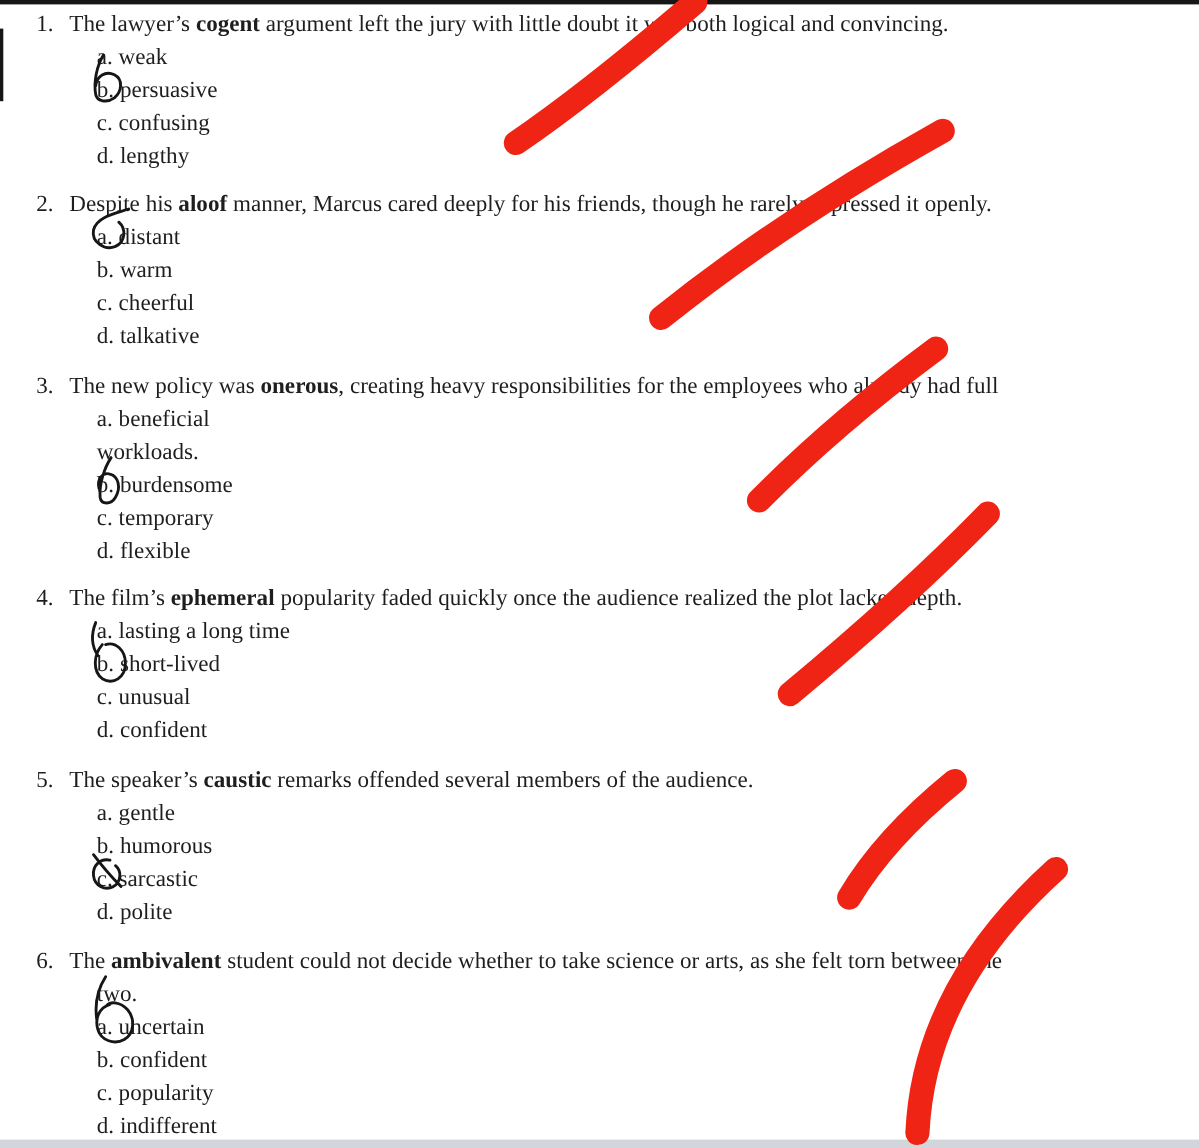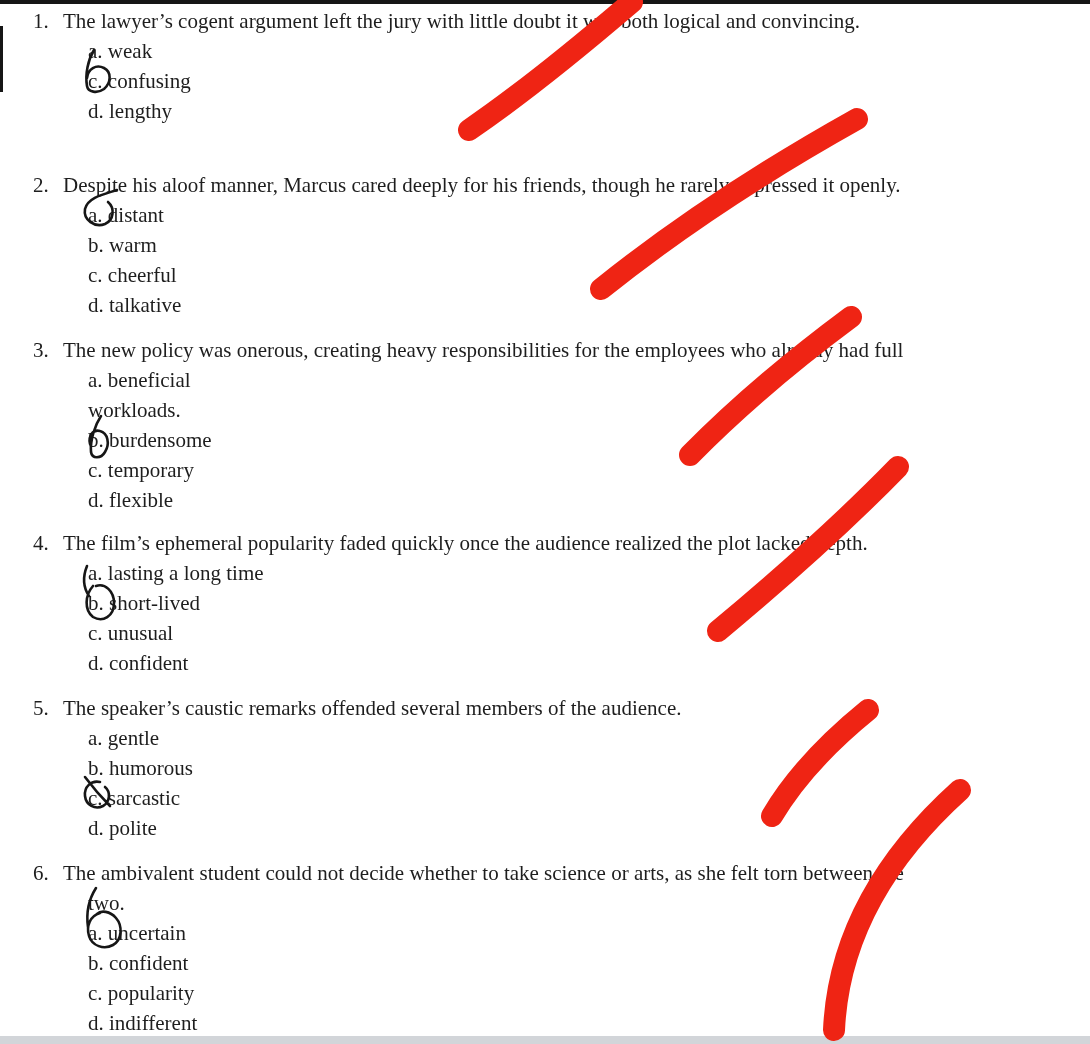--- a/index.html
+++ b/index.html
@@ -8,36 +8,37 @@
     font-family:"Liberation Serif","DejaVu Serif",serif;
   }
   .page{position:relative;width:1090px;height:1044px;background:#fff;}
   .topbar{position:absolute;top:0;left:0;width:1090px;height:4px;background:var(--topbar,#161616);z-index:1;}
   .leftbar{position:absolute;top:26px;left:0;width:3px;height:66px;background:var(--topbar,#161616);z-index:1;}
   .bottombar{position:absolute;bottom:0;left:0;width:1090px;height:8px;background:var(--bottombar,#d2d5d9);z-index:1;}
   .q{position:absolute;left:0;width:1090px;z-index:2;color:var(--text-color,#1e1e1e);}
   .ln{white-space:nowrap;height:30px;line-height:30px;font-size:21px;padding-left:88px;}
   .ln.first{padding-left:63px;}
   .num{position:absolute;left:33px;}
-  b{font-weight:normal;text-align:center;}
+  b{font-weight:bold;text-align:center;}
   .overlay{position:absolute;top:0;left:0;z-index:5;pointer-events:none;}
   .red{stroke:var(--marker-red,#ef2414);stroke-width:22;fill:none;stroke-linecap:round;}
   .ink{stroke:var(--ink,#161616);stroke-width:2.6;fill:none;stroke-linecap:round;stroke-linejoin:round;}
 </style>
 </head>
 <body>
 
 <div class="page">
   <div class="topbar"></div>
   <div class="leftbar"></div>
   <div class="bottombar"></div>
 
   <section class="q" style="top:6px">
     <div class="ln first"><span class="num">1.</span><span>The lawyer’s </span><b>cogent</b><span> argument left the jury with little doubt it was both logical and convincing.</span></div>
     <div class="ln opt">a. weak</div>
+    <div class="ln opt">b. persuasive</div>
     <div class="ln opt">c. confusing</div>
     <div class="ln opt">d. lengthy</div>
   </section>
 
   <section class="q" style="top:170px">
     <div class="ln first"><span class="num">2.</span><span>Despite his </span><b>aloof</b><span> manner, Marcus cared deeply for his friends, though he rarely expressed it openly.</span></div>
     <div class="ln opt">a. distant</div>
     <div class="ln opt">b. warm</div>
     <div class="ln opt">c. cheerful</div>
     <div class="ln opt">d. talkative</div>

